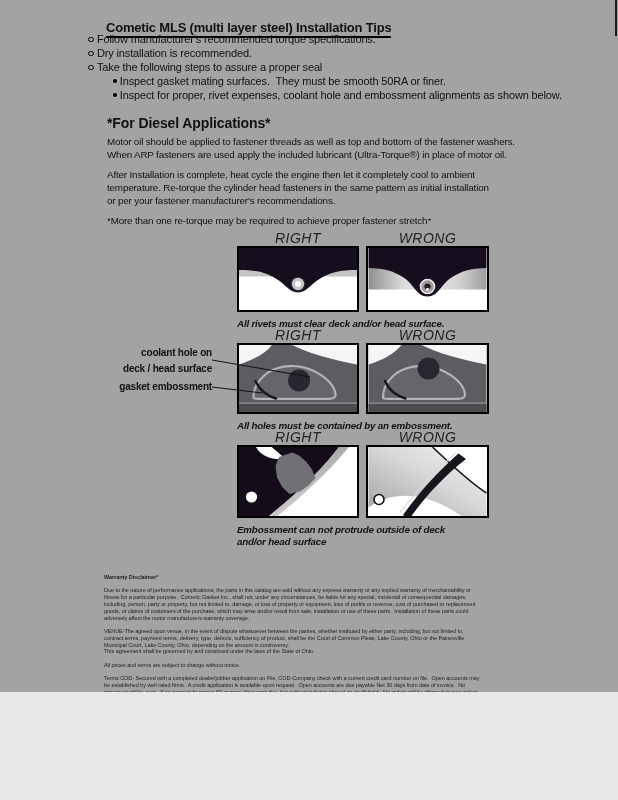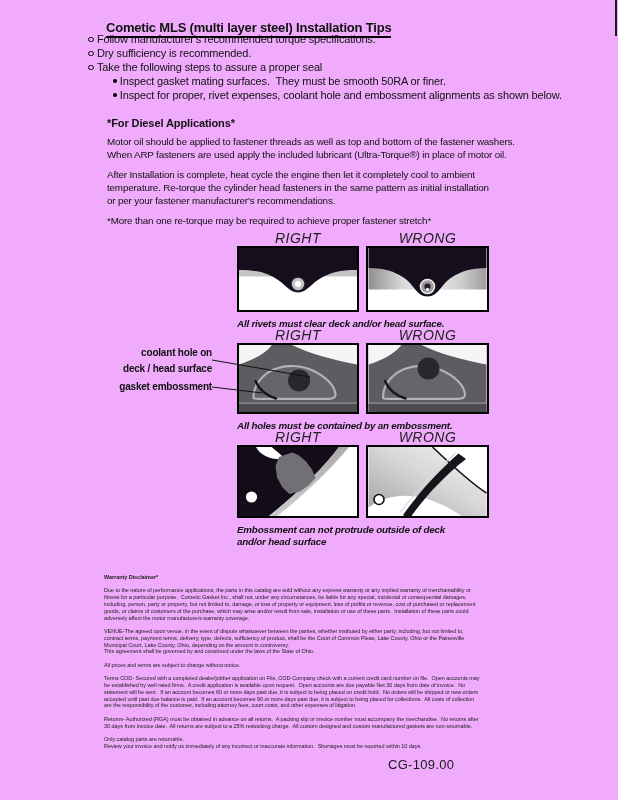--- a/index.html
+++ b/index.html
@@ -1,36 +1,36 @@
 <!DOCTYPE html>
 <html><head>
 <meta charset="utf-8">
 <style>
   html,body { margin:0; padding:0; background:#e8e8e8; }
   .page {
-    position:relative; width:618px; height:800px; background:#f0abfc;
+    position:relative; width:618px; height:692px; background:#a3a3a3;
     font-family:"Liberation Sans", sans-serif; color:#111; overflow:hidden;
     margin:0 auto;
   }
   .artifact { position:absolute; right:1px; top:0; width:2px; height:36px; background:#1a1a1a; }
 
   .title {
     position:absolute; left:106px; top:20px;
     font-size:13px; font-weight:bold; letter-spacing:-0.2px;
     border-bottom:2px solid #000; padding-bottom:1px; white-space:nowrap;
   }
 
   .tips { position:absolute; left:88px; top:32px; font-size:11px; letter-spacing:-0.15px; }
   .tip { display:flex; line-height:14px; white-space:pre; }
   .tip.lvl2 { margin-left:25px; }
   .m1 { flex:none; width:3.5px; height:3.5px; border:1px solid #000; border-radius:50%; margin:4.6px 3.5px 0 0; }
   .m2 { flex:none; width:3.8px; height:3.8px; background:#000; border-radius:50%; margin:4.8px 3px 0 0; }
 
   .diesel { position:absolute; left:107px; top:117px; width:450px; font-size:9.8px; line-height:13px; letter-spacing:-0.15px; }
-  .diesel-h { font-size:11px; font-weight:bold; margin:0 0 5px 0; letter-spacing:-0.1px; }
+  .diesel-h { font-size:14px; font-weight:bold; margin:0 0 5px 0; letter-spacing:-0.1px; }
   .para { margin:0 0 7px 0; white-space:pre-wrap; }
 
   .fig { position:absolute; width:260px;font-style:italic; }
   .fig-labels { display:flex; height:15px; font-size:14px; letter-spacing:0.5px; color:#222; }
   .fig-labels .fl { width:122px; text-align:center; }
   .fig-labels .fl + .fl { width:123px; margin-left:7px; }
   .frames { display:flex; margin-top:1px; }
   .frame { border:2px solid #000; background:#fff; font-size:0; }
   .frame + .frame { margin-left:7px; }
   .fig-caption {
@@ -55,21 +55,21 @@
 </head>
 <body>
 
 <div class="page">
   <div class="artifact"></div>
 
   <div class="title">Cometic MLS (multi layer steel) Installation Tips</div>
 
   <div class="tips">
     <div class="tip lvl1"><span class="m1"></span><span>Follow manufacturer's recommended torque specifications.</span></div>
-    <div class="tip lvl1"><span class="m1"></span><span>Dry sufficiency is recommended.</span></div>
+    <div class="tip lvl1"><span class="m1"></span><span>Dry installation is recommended.</span></div>
     <div class="tip lvl1"><span class="m1"></span><span>Take the following steps to assure a proper seal</span></div>
     <div class="tip lvl2"><span class="m2"></span><span>Inspect gasket mating surfaces.  They must be smooth 50RA or finer.</span></div>
     <div class="tip lvl2"><span class="m2"></span><span>Inspect for proper, rivet expenses, coolant hole and embossment alignments as shown below.</span></div>
   </div>
 
   <div class="diesel">
     <div class="diesel-h">*For Diesel Applications*</div>
     <div class="para">Motor oil should be applied to fastener threads as well as top and bottom of the fastener washers.
 When ARP fasteners are used apply the included lubricant (Ultra-Torque®) in place of motor oil.</div>
     <div class="para">After Installation is complete, heat cycle the engine then let it completely cool to ambient

